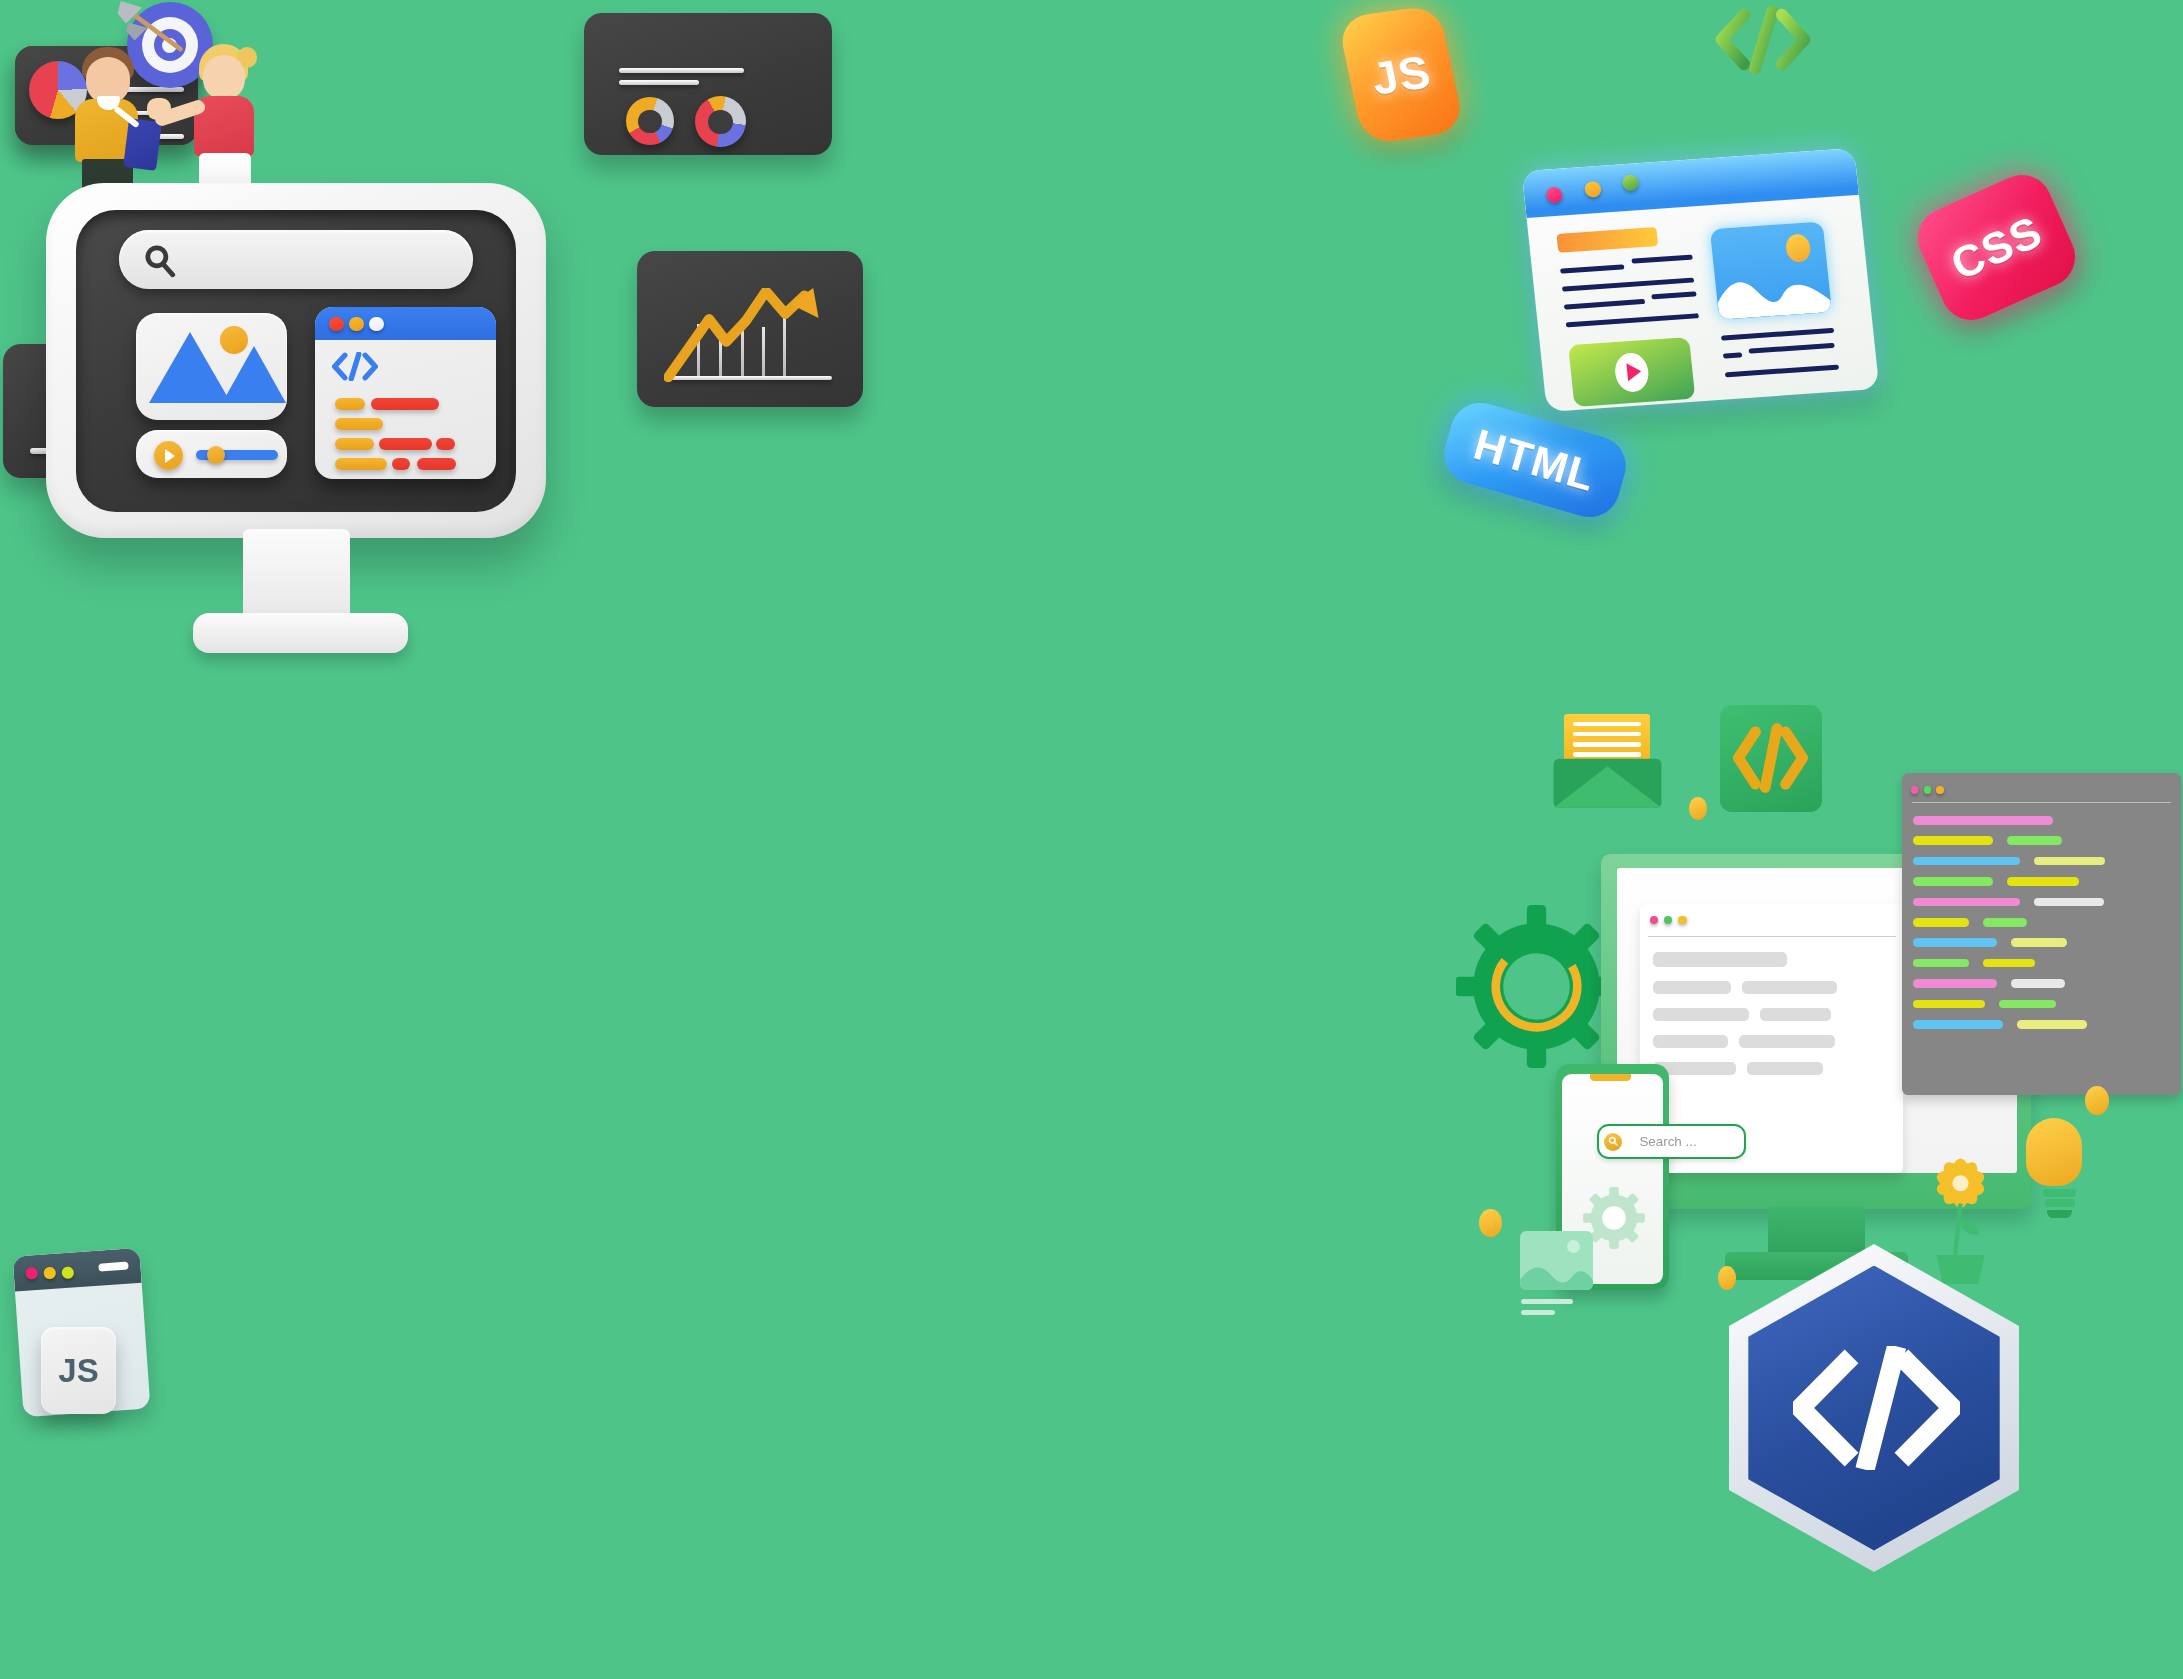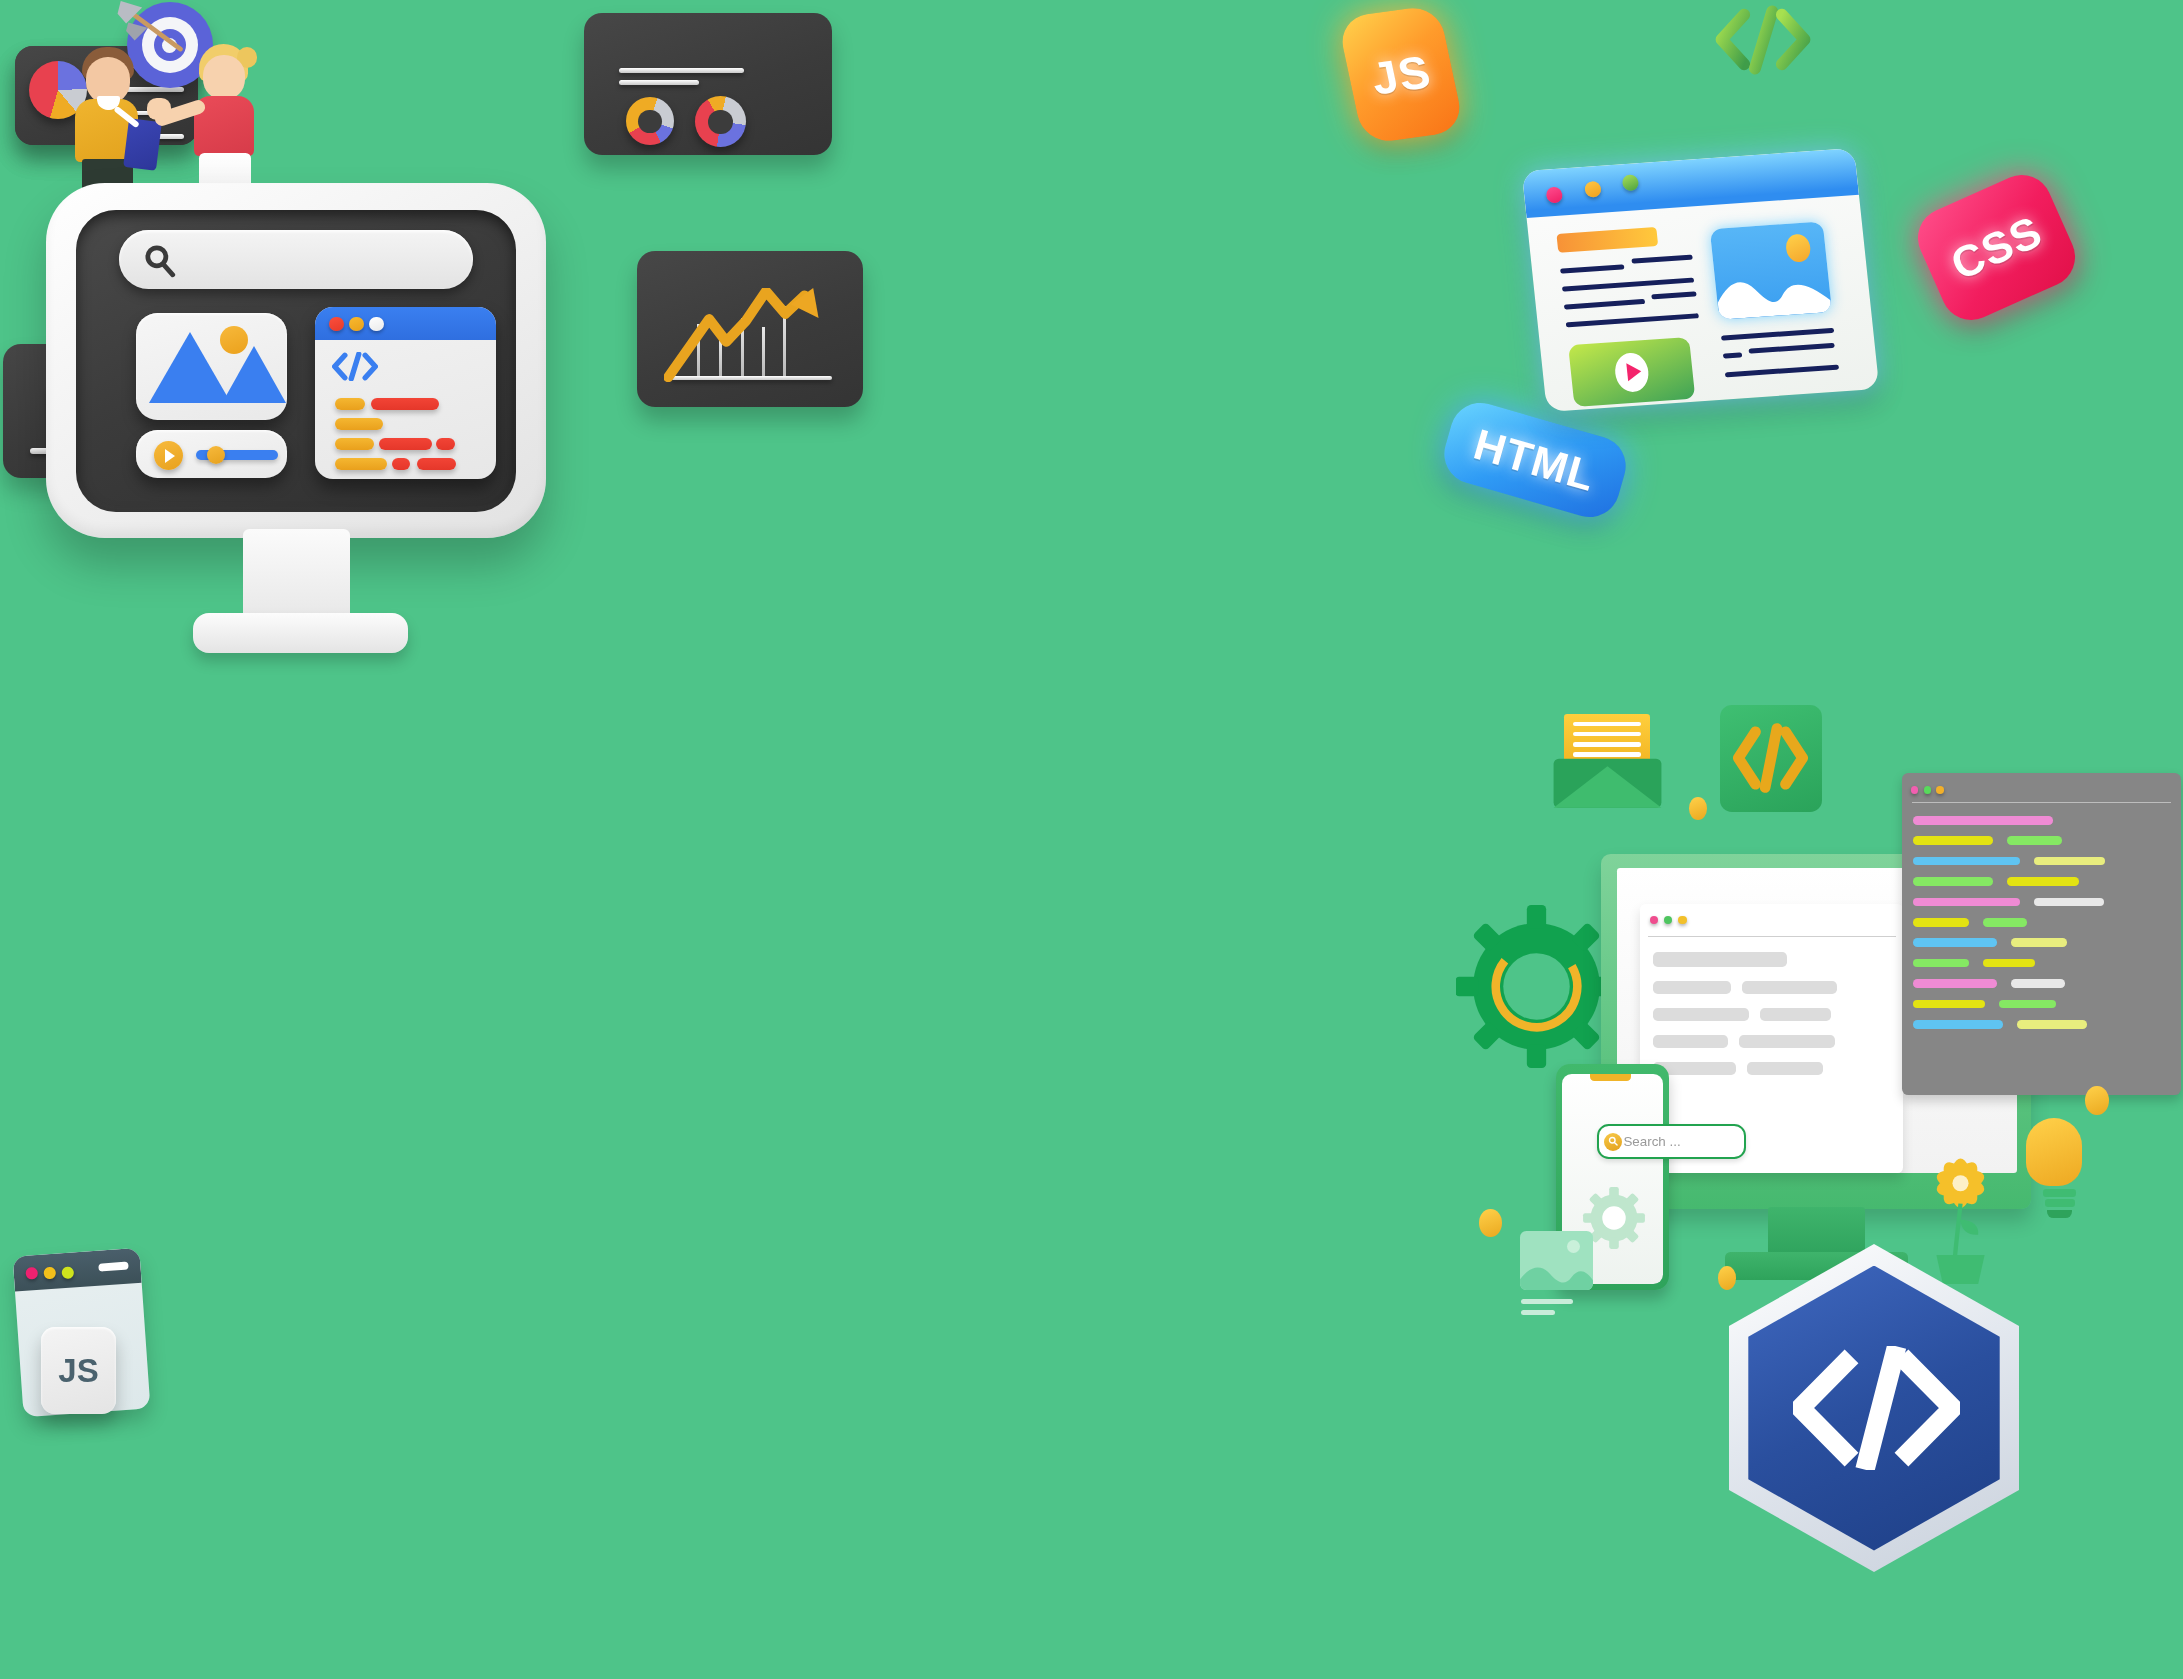--- a/index.html
+++ b/index.html
@@ -116,21 +116,21 @@
   
   .g-monitor-frame{ background: linear-gradient(180deg,#7fd39a,#46b96f); border-radius:7.5px; }
   .g-screen{ background: linear-gradient(180deg,#ffffff,#f2f2f2); border-radius:3.2px; }
   .skel{ background:#dcdcdc; border-radius:4.8px; }
   .code-dark{ background:#868686; border-radius:6.4px; box-shadow:0 5.4px 10.7px rgba(0,0,0,.18);}
   .cl{ height:8.6px; border-radius:4.3px; }
   .phone{ background: linear-gradient(180deg,#41b96c,#2ea35b); border-radius:14px; box-shadow:0 8.6px 14px rgba(0,0,0,.2); }
   .phone-screen{ background: linear-gradient(180deg,#ffffff,#eef3ef); border-radius:9.7px; }
   .search-mini{
     background:#fff; border:2.7px solid #22a34f; border-radius:11.8px;
-    display:flex; align-items:center; gap:1px; padding:0 5.4px;
+    display:flex; align-items:center; gap:17px; padding:0 5.4px;
     box-shadow:0 2.7px 5.4px rgba(0,0,0,.12);
   }
   .search-mini .txt{ color:#9a9a9a; font-size:13.4px; }
   .mag{ width:18px;height:18px;border-radius:50%;
         background: linear-gradient(160deg,#f7c94a,#e3a01c);
         display:flex;align-items:center;justify-content:center; }
 
   
   .mini-browser{
     background: linear-gradient(170deg,#e8f0f1,#dde8ea);

